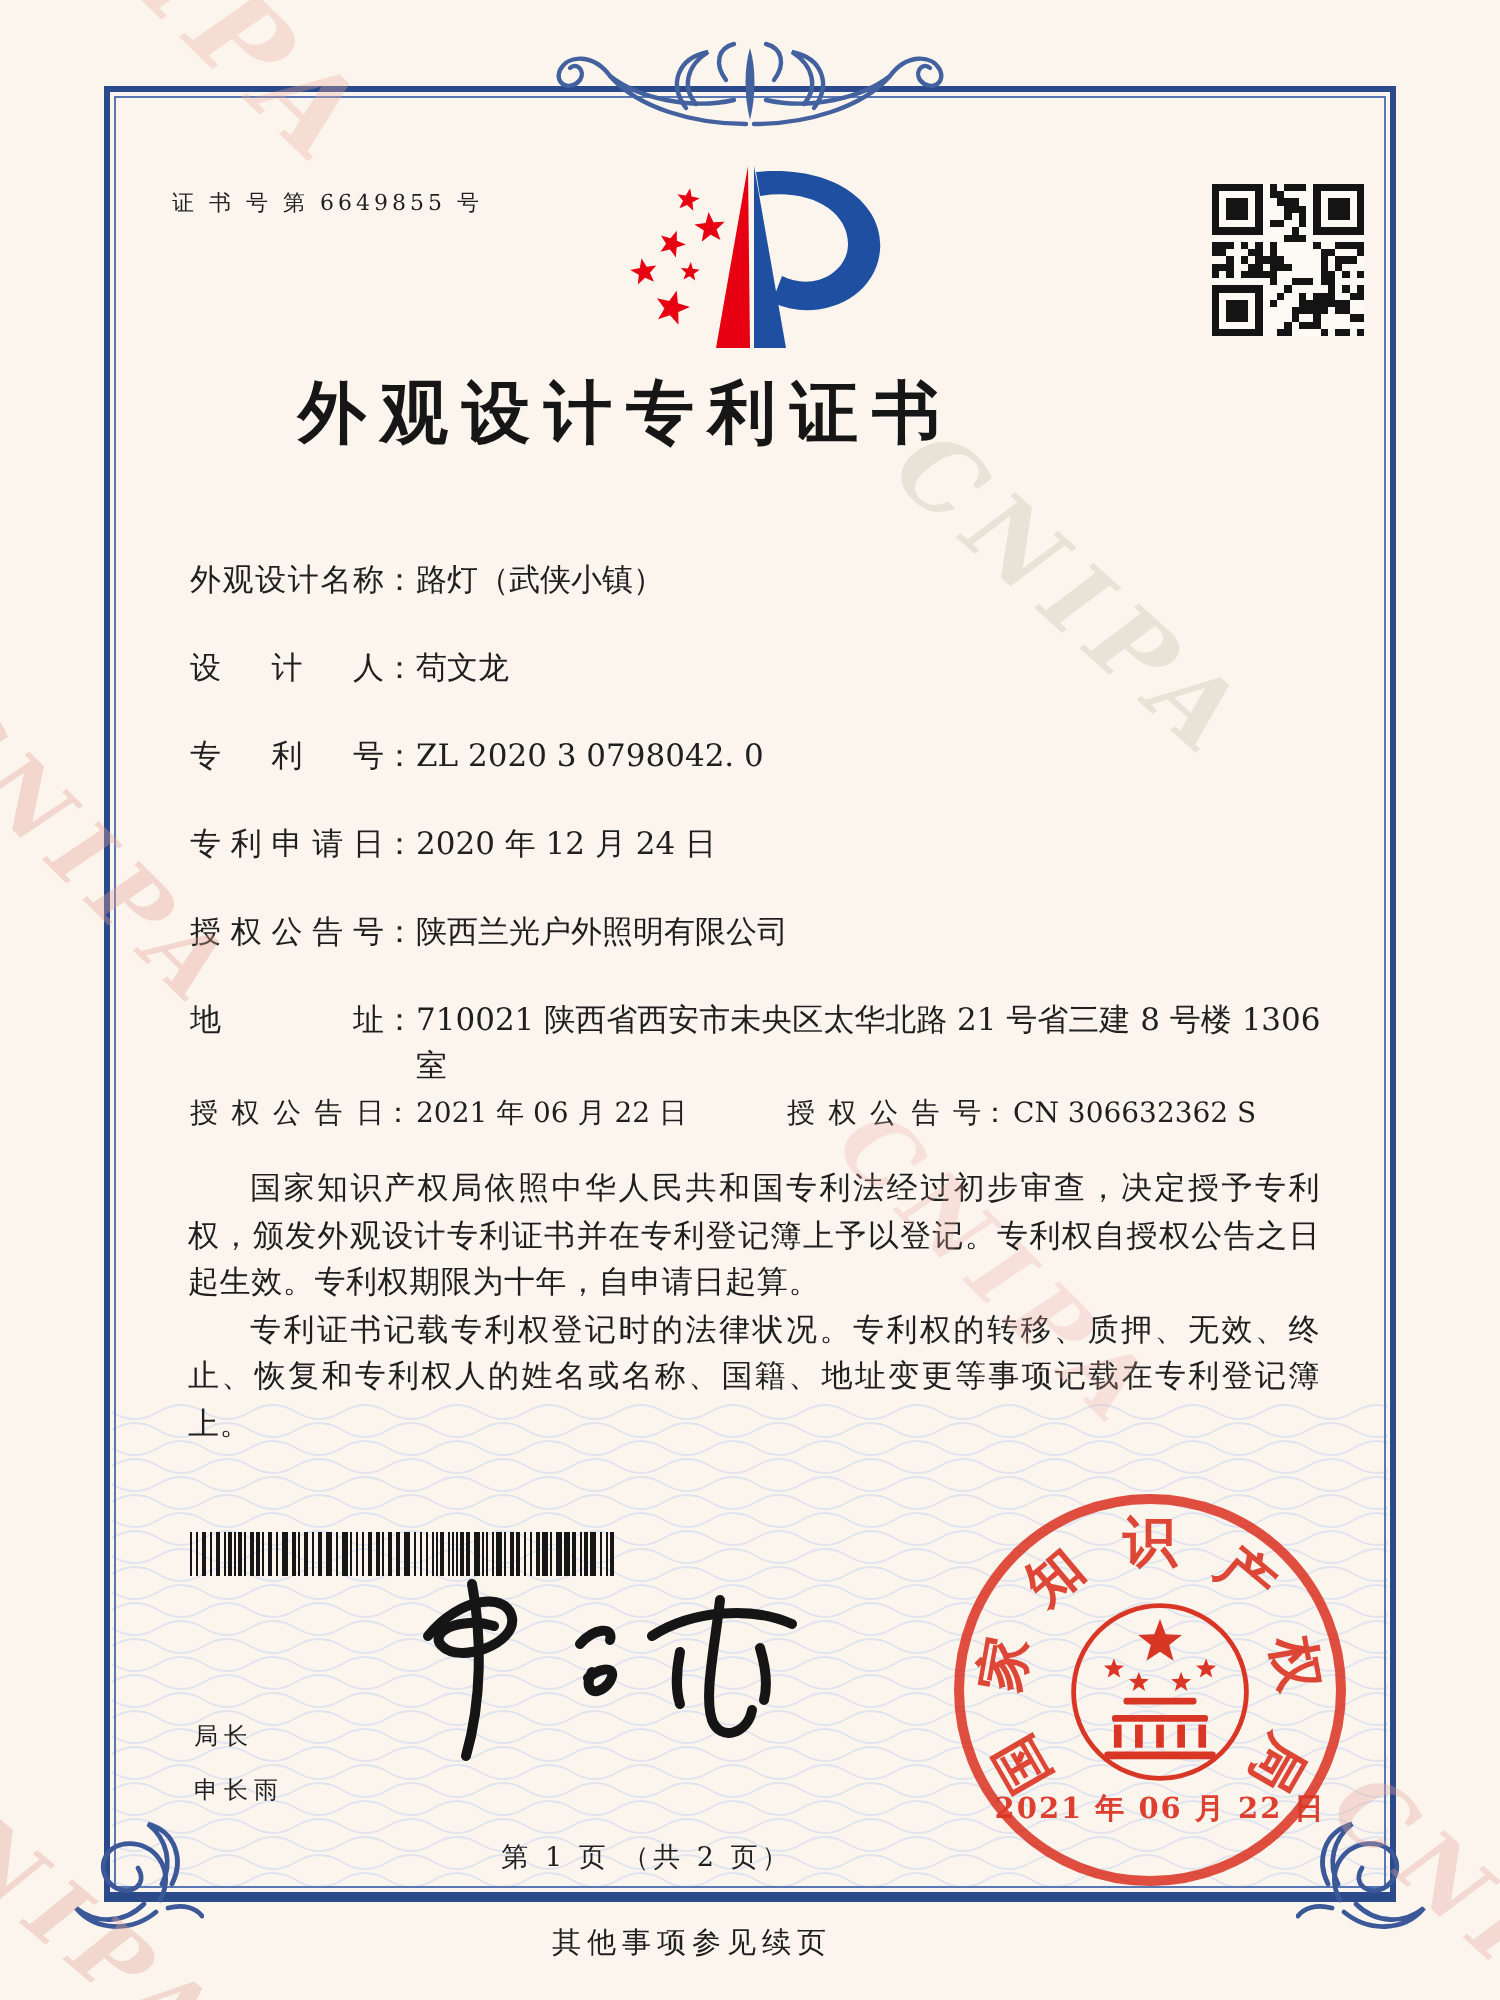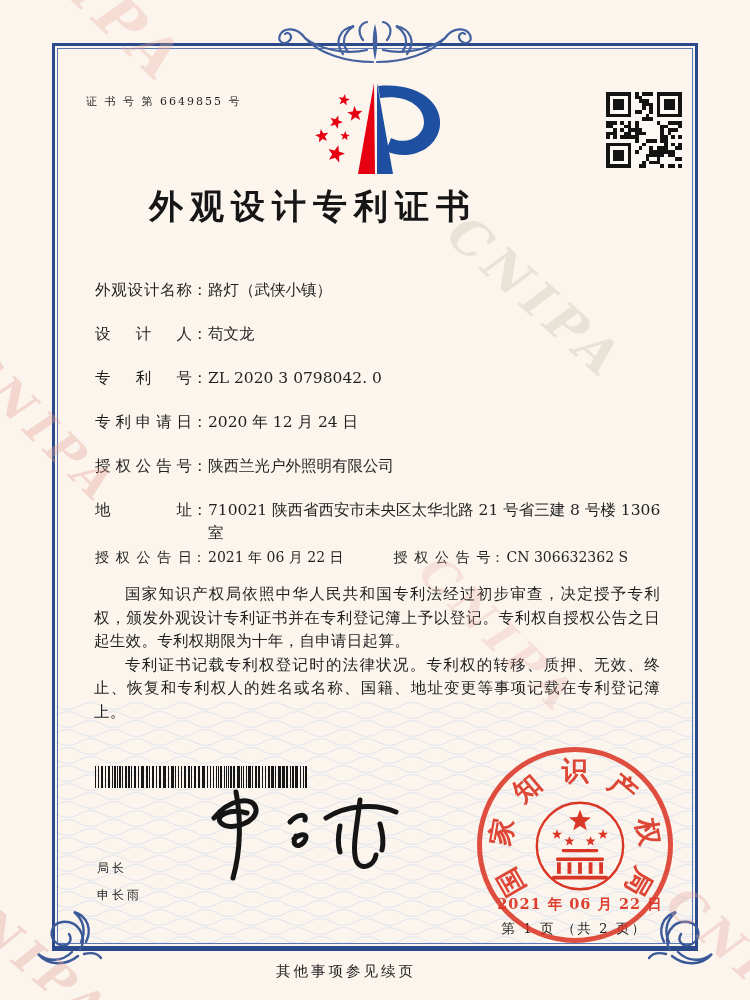--- a/index.html
+++ b/index.html
@@ -58,21 +58,21 @@
   }
   .seal-char {
     position:absolute; font-size:27px; font-weight:700; color:rgba(217,44,27,0.92);
     transform-origin:center;
   }
   .seal-emblem { position:absolute; left:50px; top:46px; width:96px; height:96px; }
   .seal-date {
     position:absolute; left:-12px; top:143px; width:220px; text-align:center;
     font-size:14.5px; font-weight:700; color:rgba(217,44,27,0.95); letter-spacing:1px;
   }
-  .page-info { position:absolute; left:0; top:920px; width:647px; text-align:right; font-size:13.5px; letter-spacing:2px; z-index:2; }
+  .page-info { position:absolute; left:0; top:920px; width:647px; text-align:center; font-size:13.5px; letter-spacing:2px; z-index:2; }
   .footer-note { position:absolute; left:0; top:962px; width:692px; text-align:center; font-size:14.5px; letter-spacing:3px; }
   
   .wm {
     position:absolute; font-style:italic; font-weight:700; letter-spacing:7px;
     font-family:"DejaVu Serif","Liberation Serif",serif; pointer-events:none; z-index:1;
   }
   .wm1 { left:428px; top:268px; font-size:50px; color:rgba(196,186,168,0.32); transform:rotate(42deg); }
   .wm2 { left:-62px; top:398px; font-size:46px; color:rgba(228,160,150,0.35); transform:rotate(45deg); }
   .wm3 { left:398px; top:608px; font-size:46px; color:rgba(230,168,158,0.26); transform:rotate(45deg); }
   .wm4 { left:-36px; top:-46px; font-size:58px; color:rgba(232,170,160,0.32); transform:rotate(44deg); }

